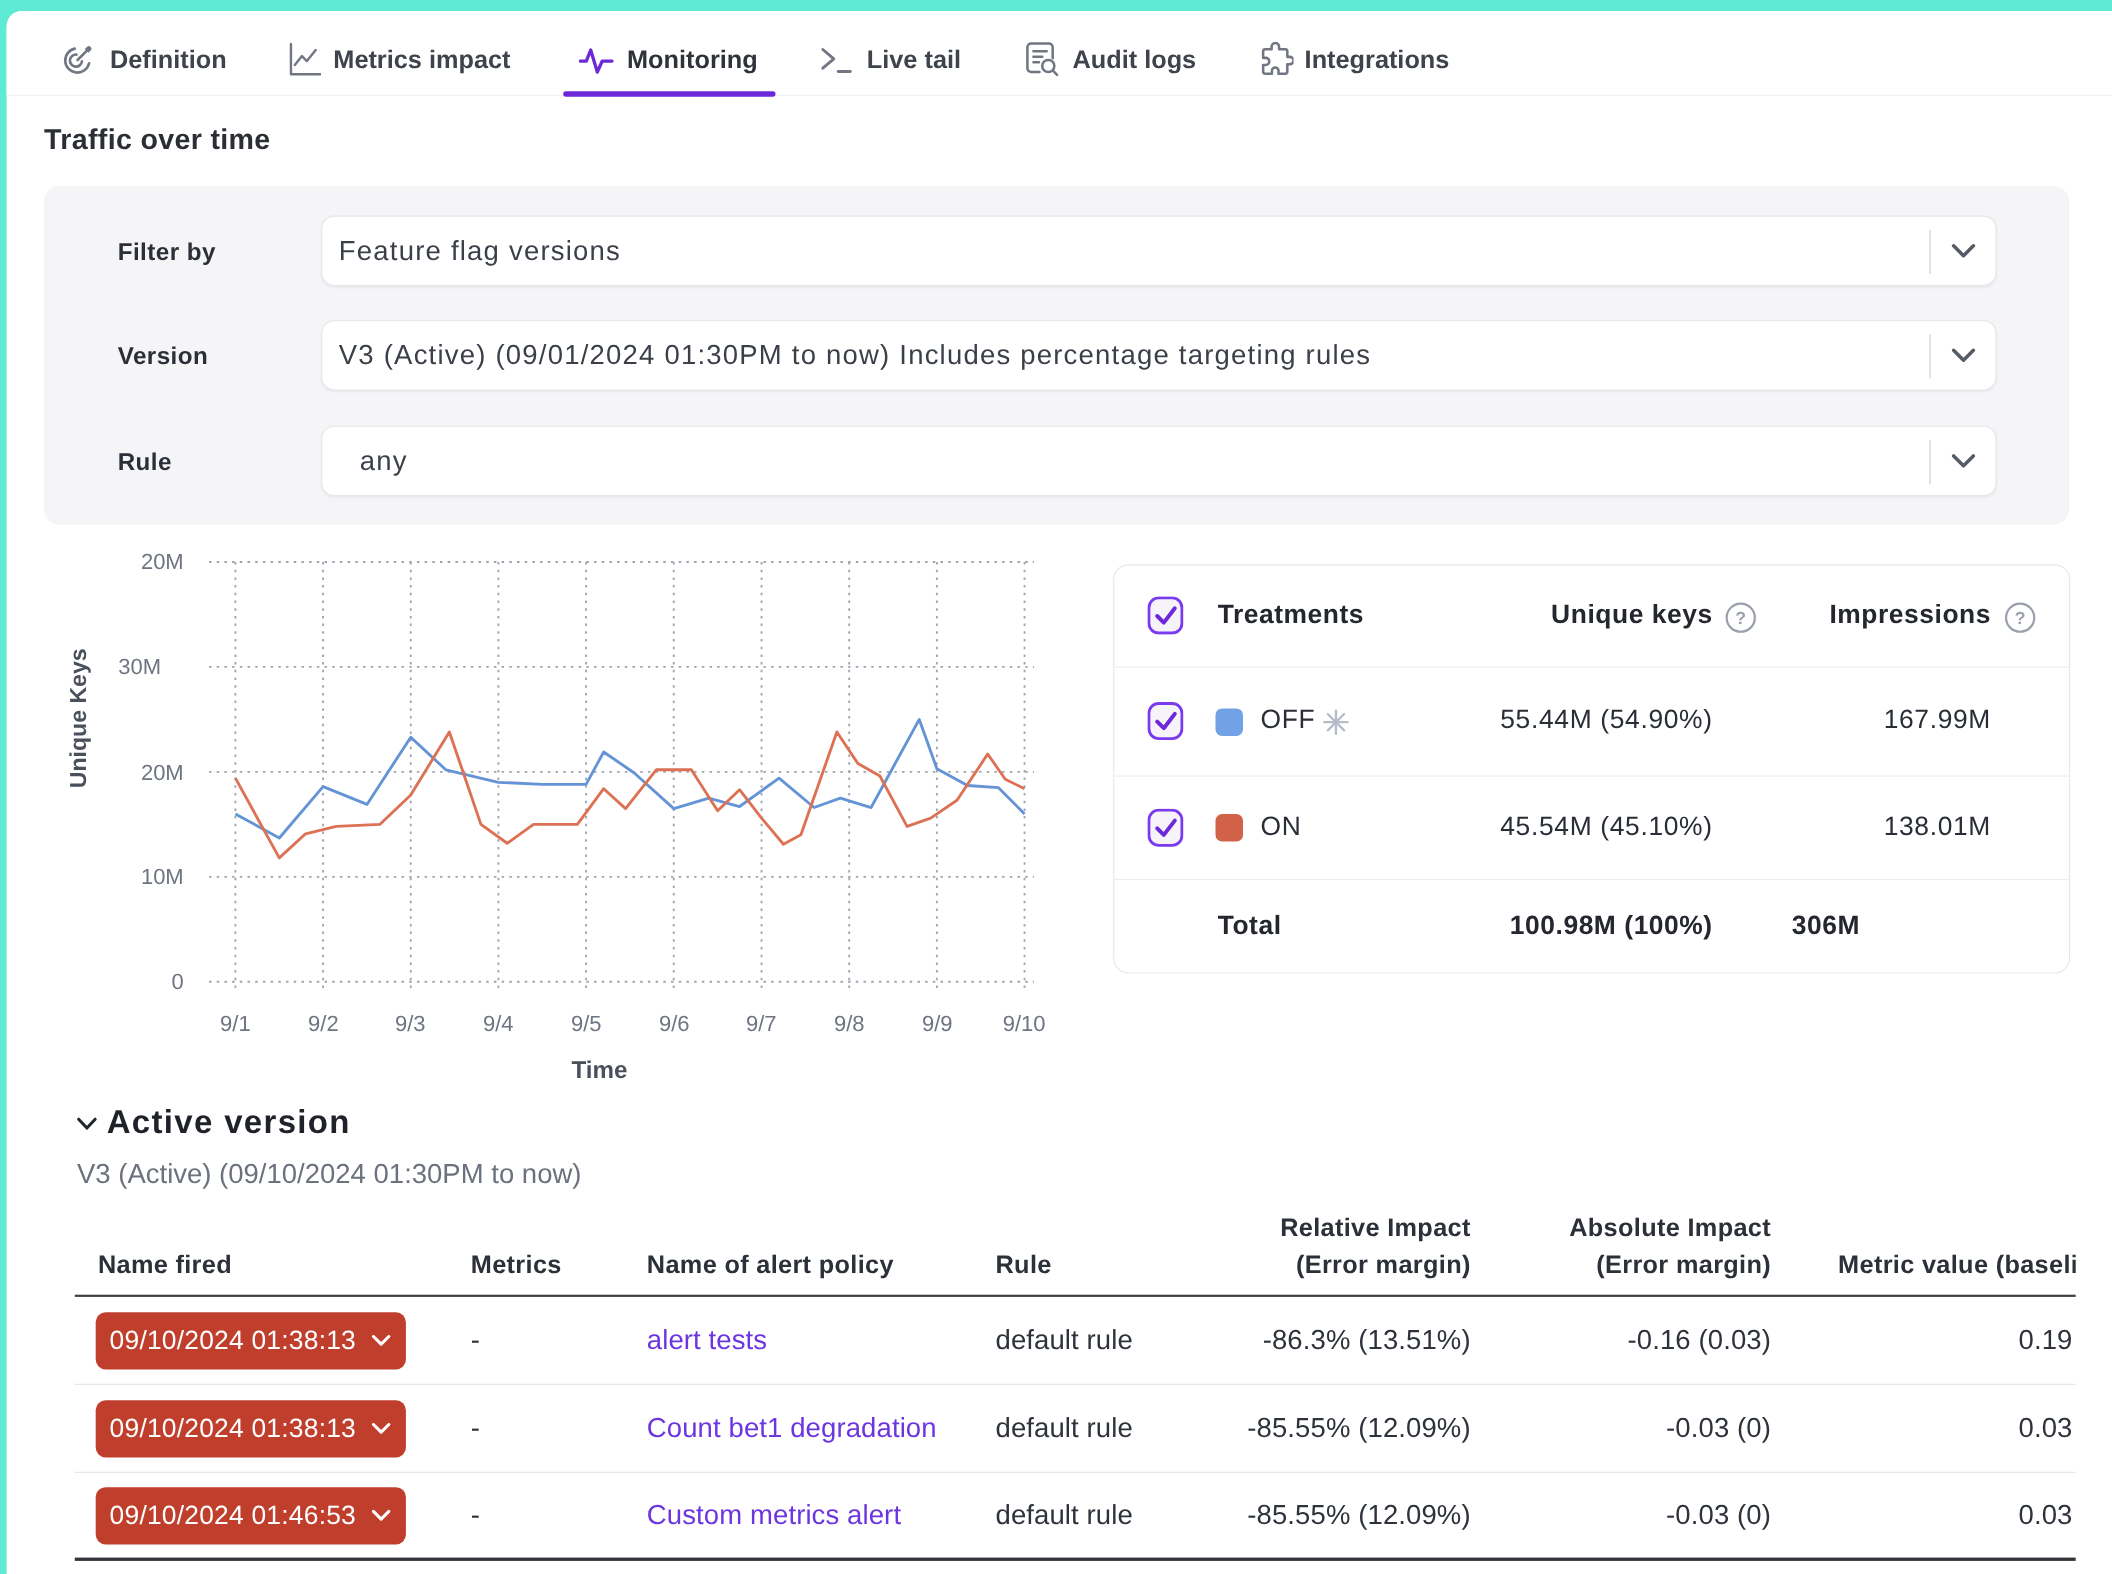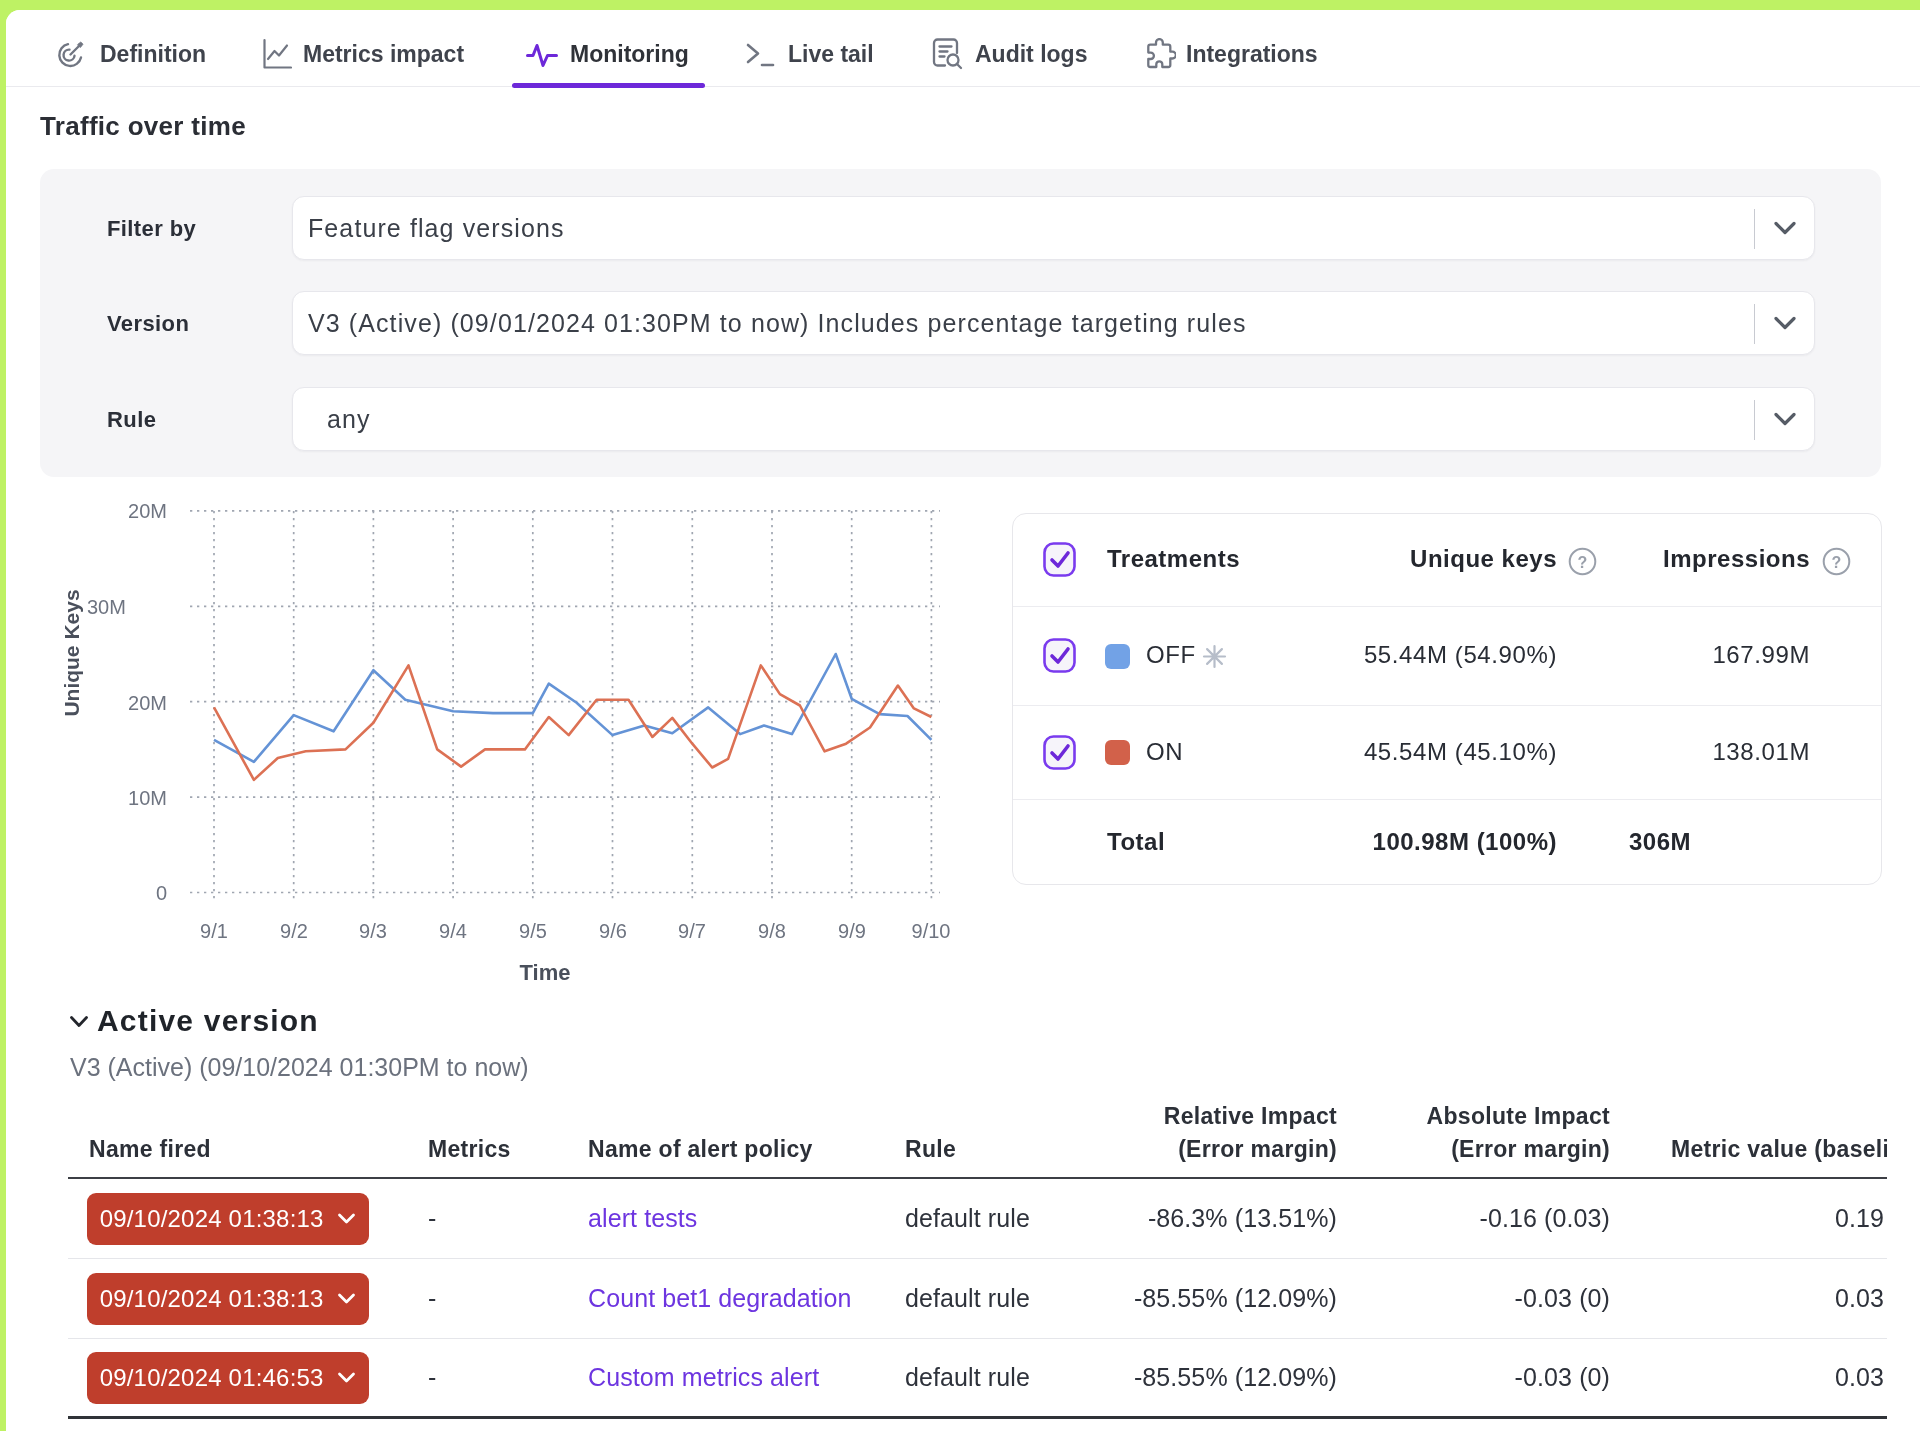--- a/index.html
+++ b/index.html
@@ -1,18 +1,18 @@
 <!DOCTYPE html>
 <html><head>
 <meta charset="utf-8">
 <style>
 * { margin:0; padding:0; box-sizing:border-box; }
 html,body { width:1920px; height:1431px; background:#f4f4f6; font-family:"Liberation Sans",sans-serif; overflow:hidden; }
 .abs { position:absolute; }
-#page { position:relative; width:1920px; height:1431px; background:#bef264; overflow:hidden; }
+#page { position:relative; width:1920px; height:1431px; background:#5eead4; overflow:hidden; }
 #card { position:absolute; left:6px; top:10px; width:1914px; height:1421px; background:#fff; border-radius:14px 0 0 0; }
 .tabtxt { font-size:23px; font-weight:700; color:#3f434c; white-space:nowrap; }
 .glabel { font-size:20px; color:#6e7481; }
 .dd { position:absolute; background:#fff; border:1px solid #e7e7ec; border-radius:12px; box-shadow:0 1px 2px rgba(40,40,60,.05); }
 .ddtxt { font-size:25px; letter-spacing:1.1px; color:#3a3f48; }
 .sep { position:absolute; width:1px; background:#c8cad1; }
 .hdr { font-size:23px; font-weight:700; letter-spacing:0.3px; color:#2c3038; }
 .cell { font-size:25px; letter-spacing:0.1px; color:#2e323b; }
 .tv { font-size:24px; letter-spacing:0.6px; color:#292d35; }
 .link { font-size:25px; letter-spacing:0.1px; color:#6d35e0; }
@@ -92,21 +92,21 @@
   <div class="abs ddtxt" style="left:308px;top:405px;margin-left:19px;">any</div>
   <div class="sep" style="left:1754px;top:400px;height:40px;"></div>
   <svg class="abs" style="left:1773px;top:412px;" width="24" height="15" viewBox="0 0 24 15" fill="none" stroke="#565c66" stroke-width="3.2" stroke-linecap="round" stroke-linejoin="round">
         <path d="M3 2.5 l9 9 9-9"></path>
       </svg>
 </div>
 
 <div id="chart">
   <div class="abs" style="left:-77px;top:640px;width:300px;height:26px;text-align:center;font-size:21px;font-weight:700;color:#4a505c;transform:rotate(-90deg);">Unique Keys</div>
   <div class="abs glabel" style="left:87px;top:500px;width:80px;text-align:right;">20M</div>
-  <div class="abs glabel" style="left:87px;top:596px;width:80px;text-align:left;">30M</div>
+  <div class="abs glabel" style="left:87px;top:596px;width:80px;text-align:center;">30M</div>
   <div class="abs glabel" style="left:87px;top:692px;width:80px;text-align:right;">20M</div>
   <div class="abs glabel" style="left:87px;top:787px;width:80px;text-align:right;">10M</div>
   <div class="abs glabel" style="left:87px;top:882px;width:80px;text-align:right;">0</div>
   <svg class="abs" style="left:0;top:480px;" width="980" height="440" viewBox="0 0 980 440" fill="none">
     <g stroke="#a0a6b1" stroke-width="1.7" stroke-dasharray="2.3 4.7">
       <path d="M190 412.5 H940 M190 317.1 H940 M190 221.7 H940 M190 126.3 H940 M190 30.9 H940"></path>
       <path d="M214 30.9 V419 M293.7 30.9 V419 M373.4 30.9 V419 M453.1 30.9 V419 M532.8 30.9 V419 M612.5 30.9 V419 M692.3 30.9 V419 M772 30.9 V419 M851.7 30.9 V419 M931.4 30.9 V419"></path>
     </g>
     <polyline stroke="#6493d6" stroke-width="2.6" stroke-linejoin="round" points="214.0,259.9 253.9,281.8 293.7,235.1 333.6,251.3 373.4,190.2 405.3,219.8 429.2,225.5 453.1,231.2 493.0,233.1 532.8,233.1 548.8,203.6 576.6,222.7 612.5,255.1 644.4,245.5 672.3,253.2 708.2,227.4 740.1,254.1 764.0,245.5 791.9,254.1 835.7,174.0 851.7,218.8 879.6,234.1 907.5,236.0 931.4,259.9"></polyline>
     <polyline stroke="#dc7154" stroke-width="2.6" stroke-linejoin="round" points="214.0,227.4 253.9,299.9 277.8,278.0 305.7,271.3 345.5,269.4 373.4,242.7 408.5,185.4 437.2,269.4 461.1,286.6 485.0,269.4 524.9,269.4 548.8,237.0 568.7,255.1 596.6,219.8 628.5,219.8 652.4,257.0 672.3,237.9 692.3,263.7 712.2,287.5 728.1,278.9 760.8,185.4 779.9,214.1 799.9,225.5 824.6,271.3 846.1,263.7 870.0,247.5 897.9,205.5 913.9,228.4 931.4,237.0"></polyline>

